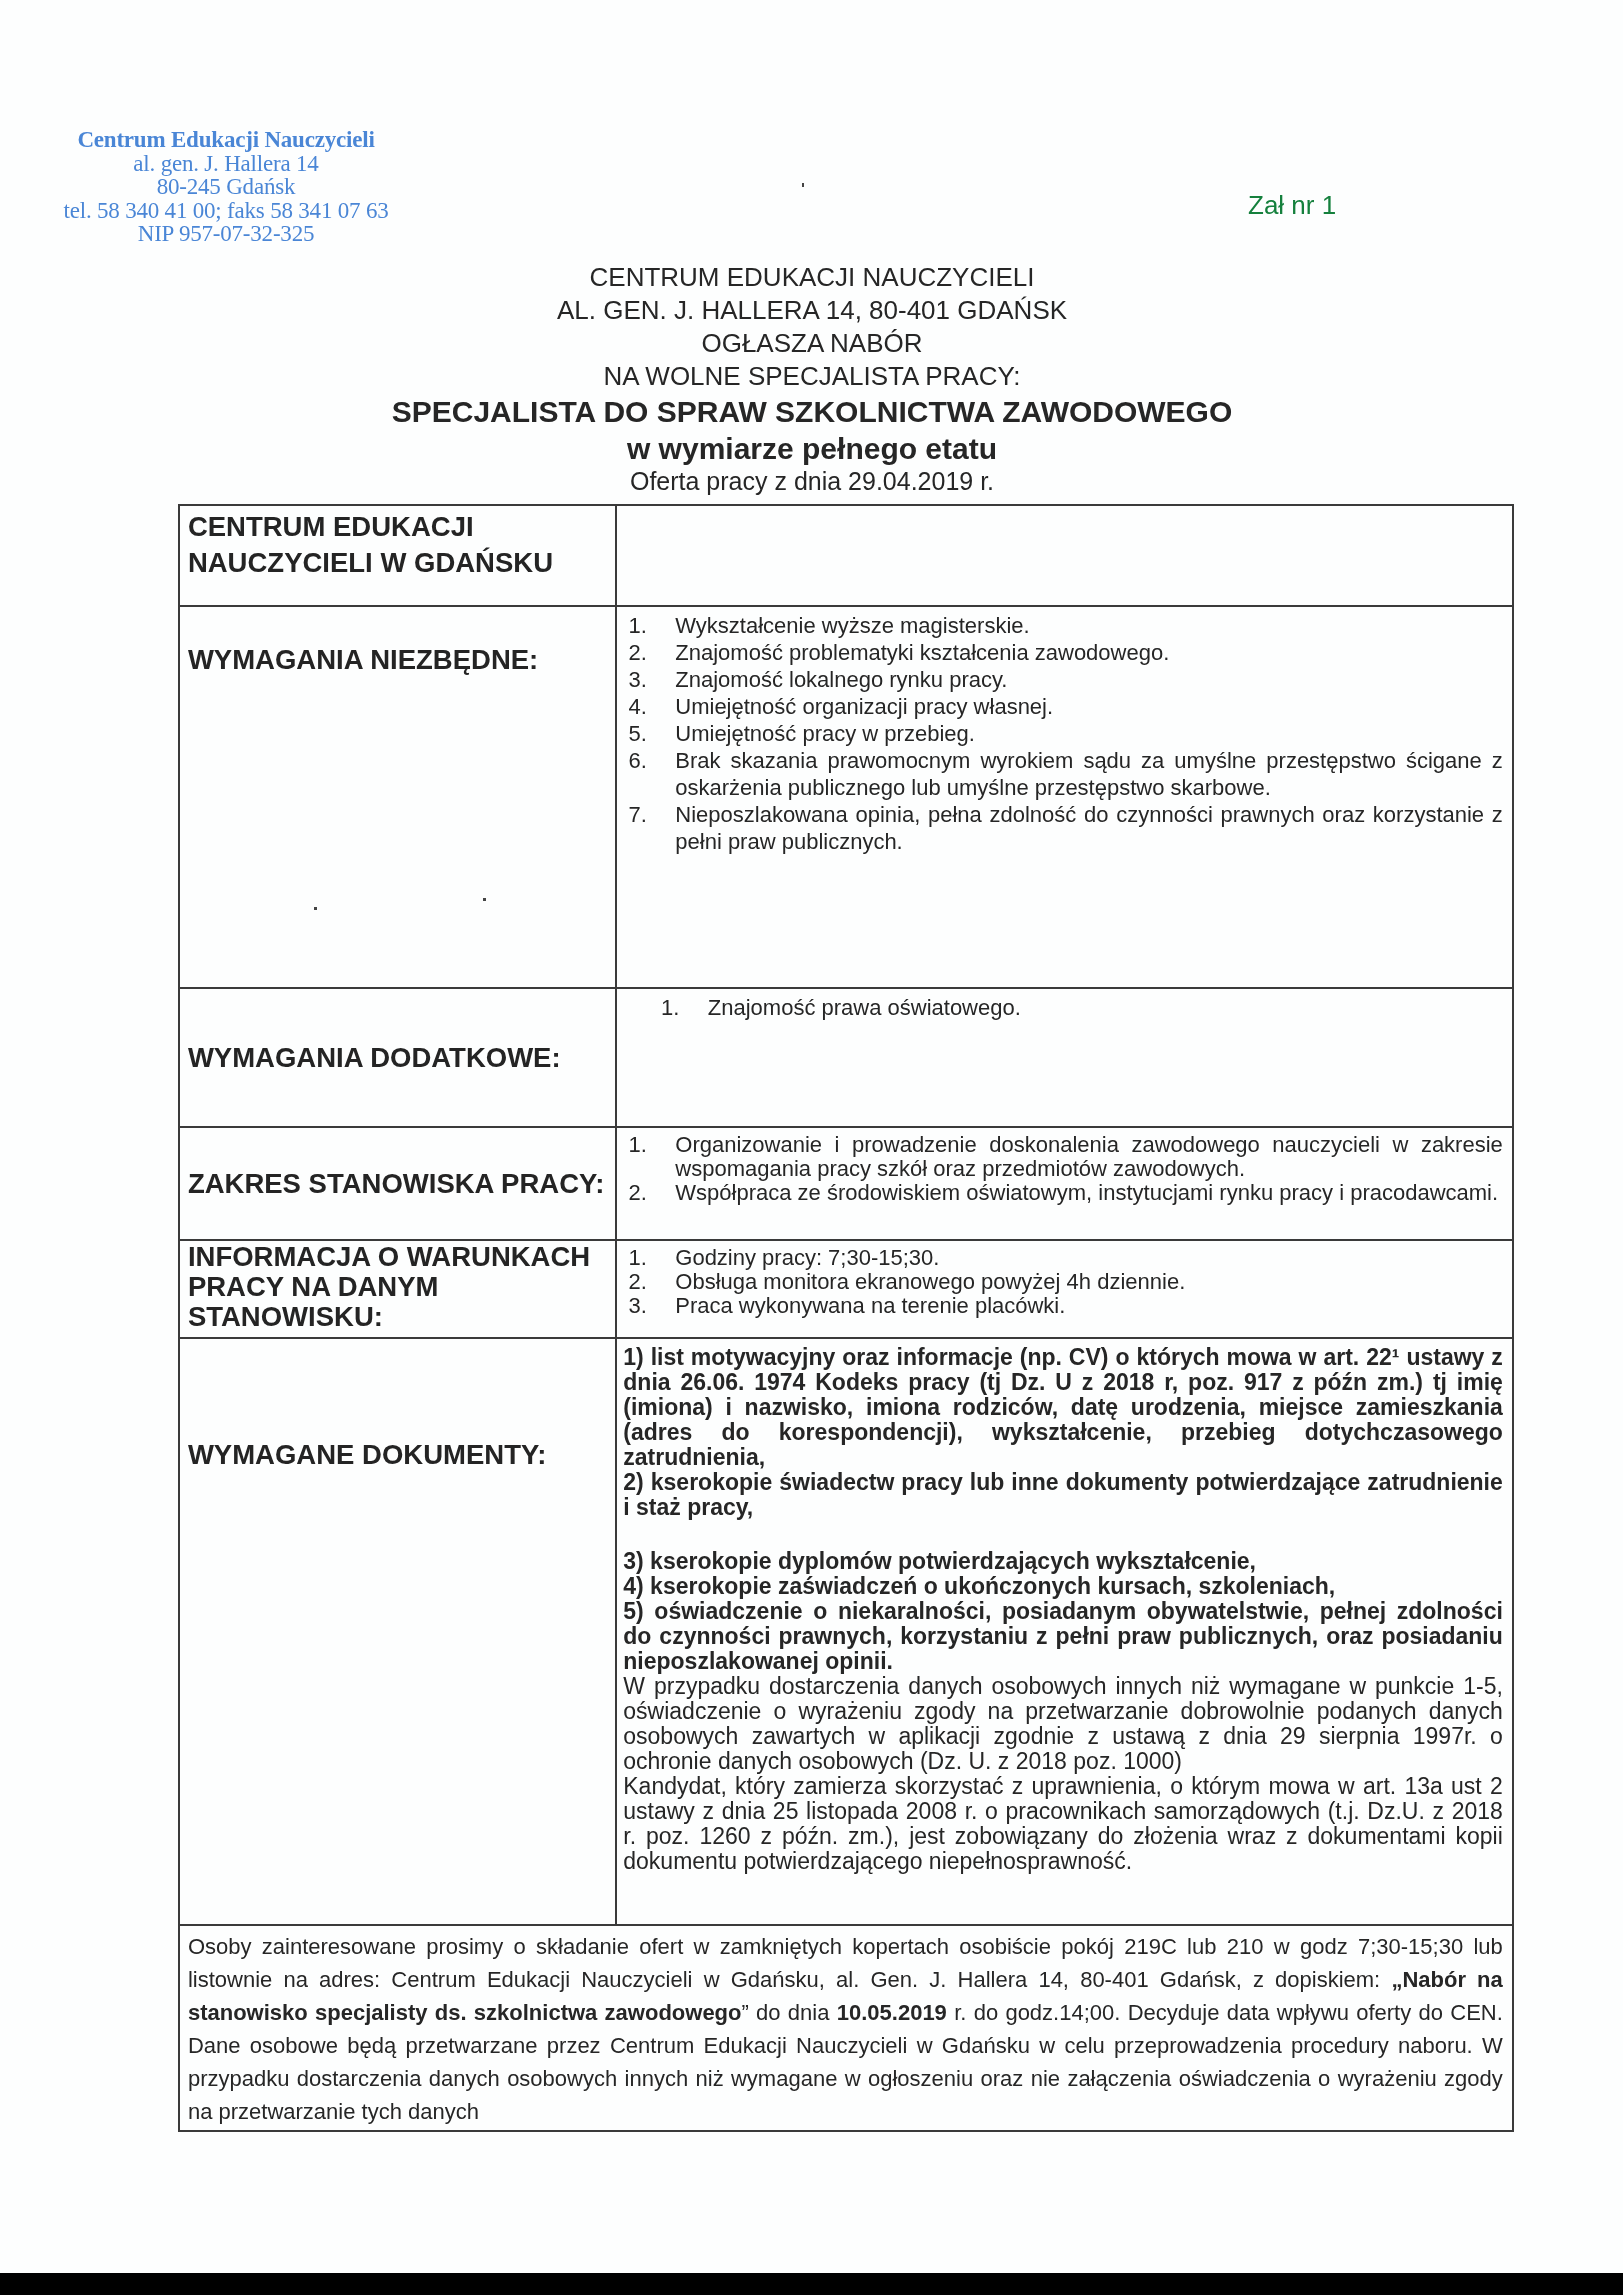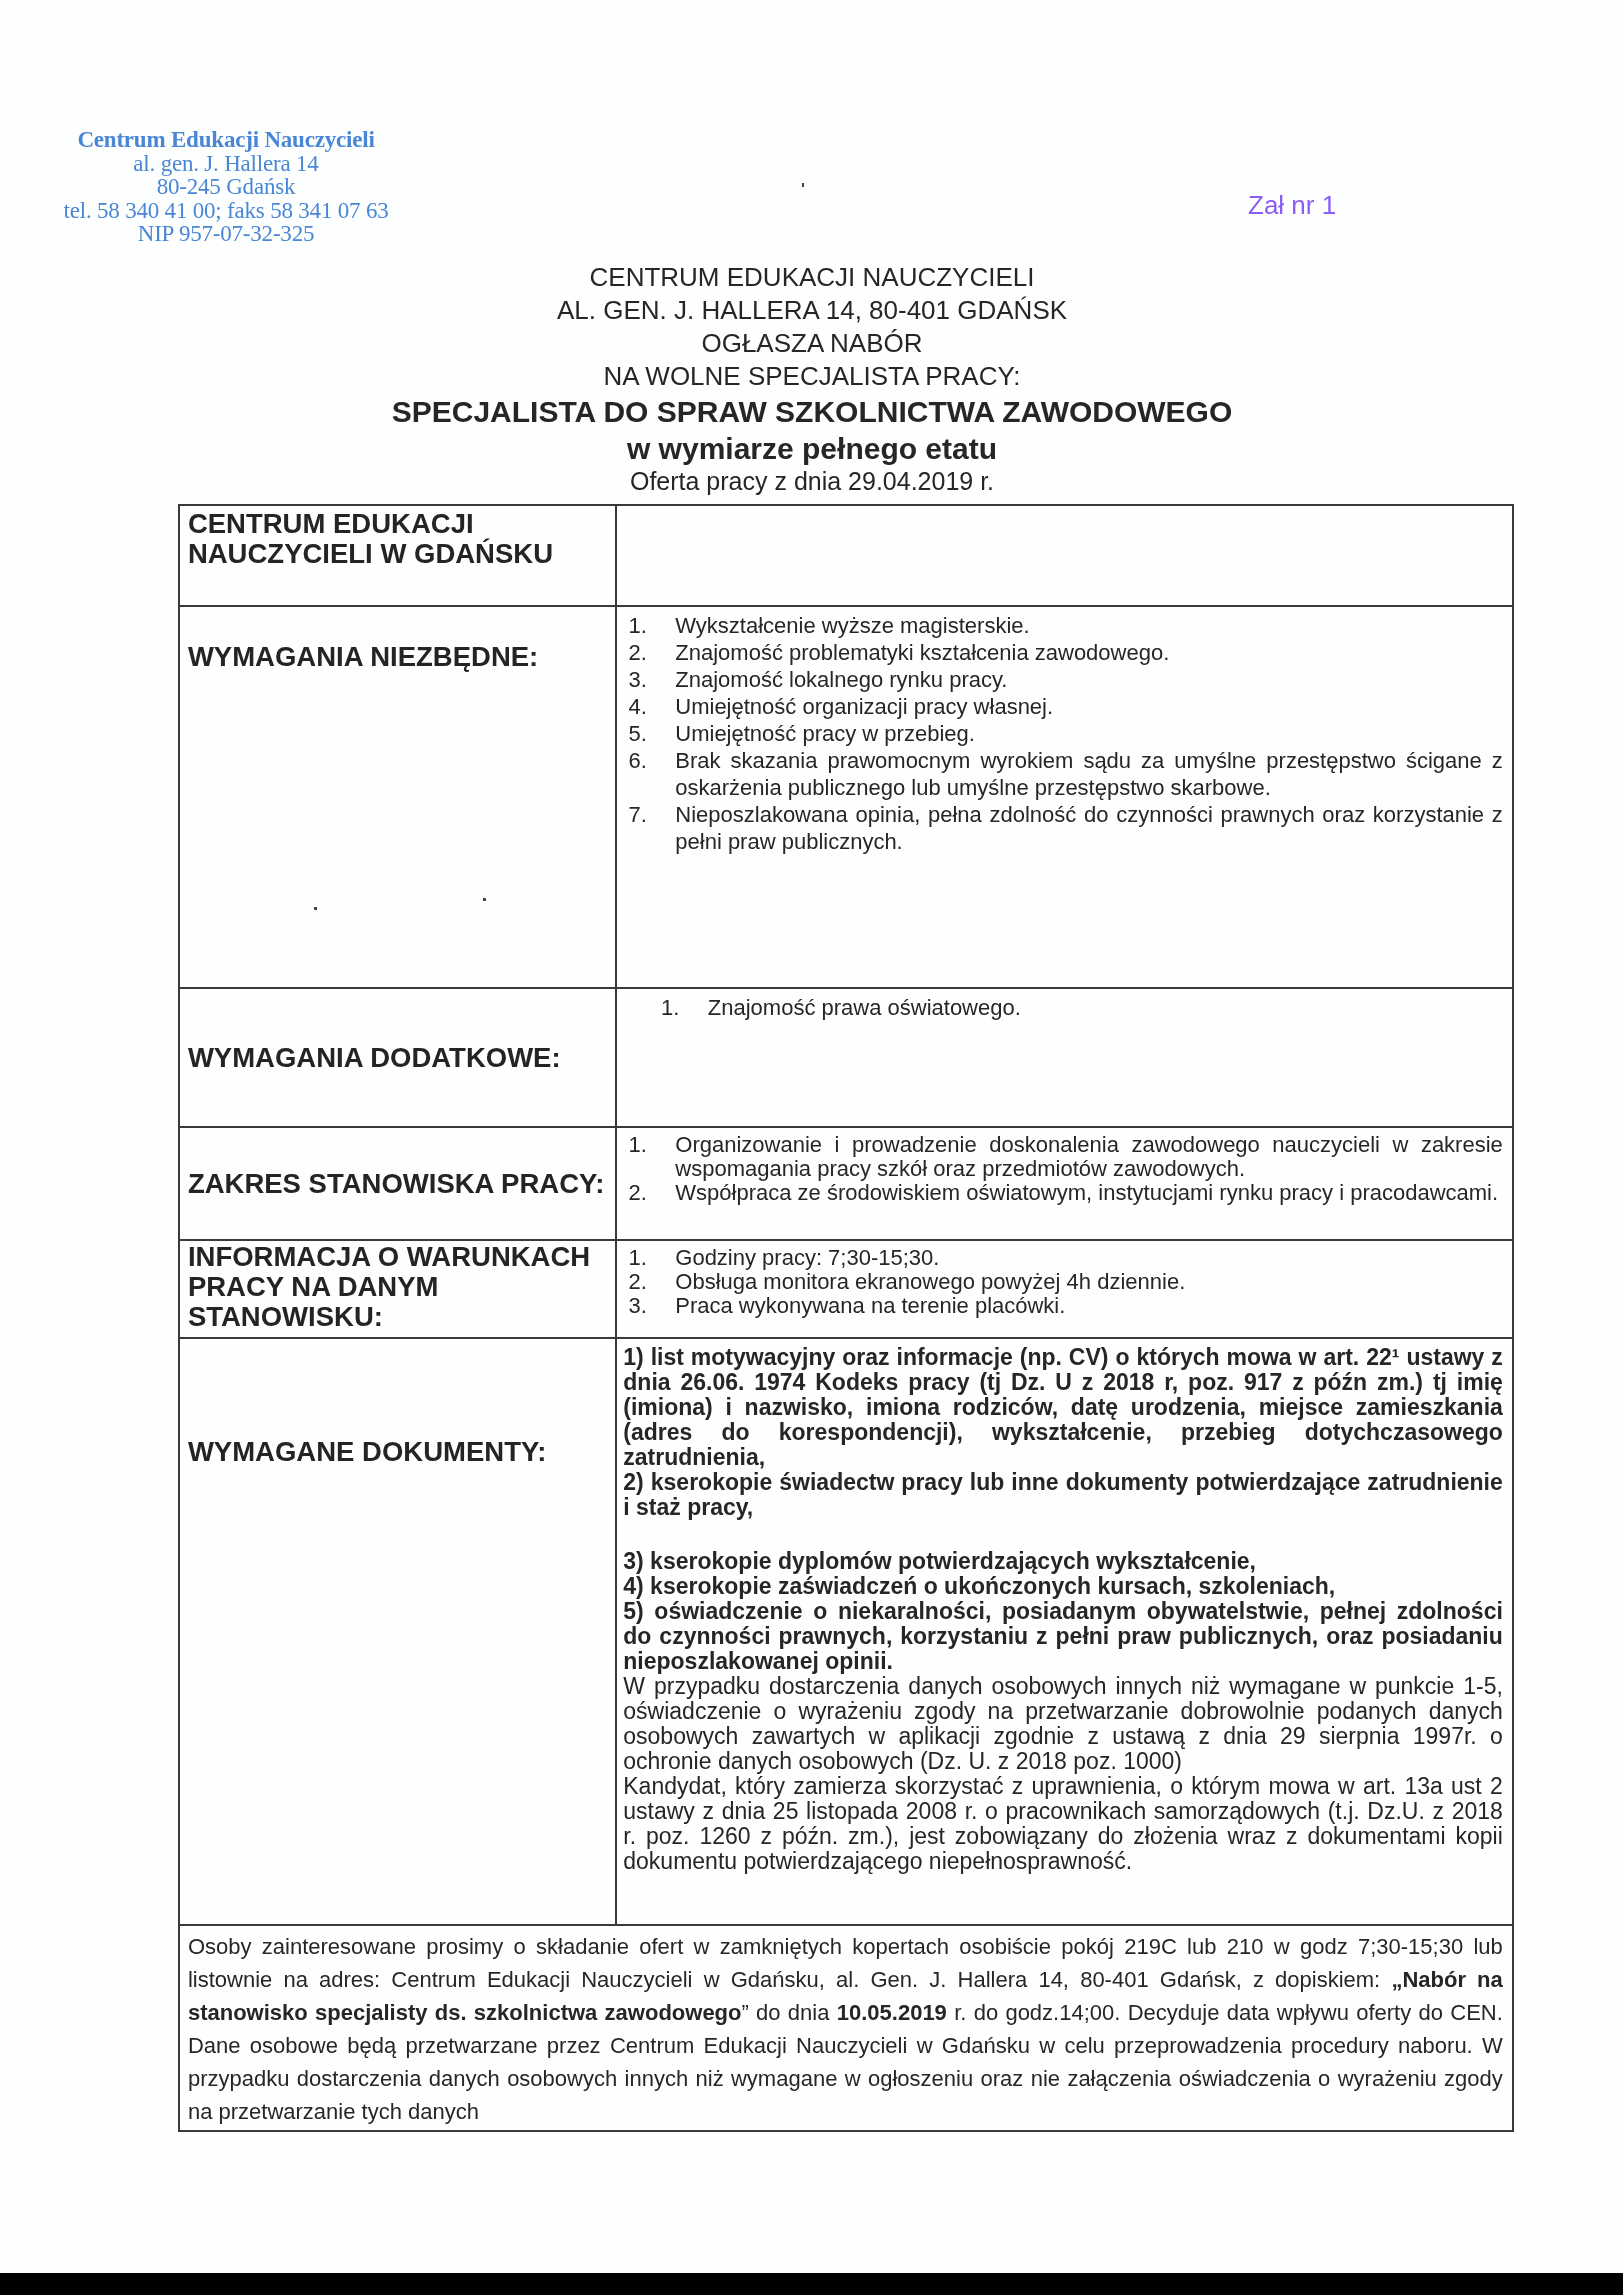--- a/index.html
+++ b/index.html
@@ -11,41 +11,41 @@
     }
     .stamp {
       position: absolute; left: 56px; top: 128px; width: 340px;
       font-family: "Liberation Serif", serif; color: #4a86d6;
       text-align: center; font-size: 23px; line-height: 23.6px;
       letter-spacing: -0.2px;
     }
     .stamp div { white-space: nowrap; }
     .zal {
       position: absolute; left: 1248px; top: 190px;
-      font-size: 26px; color: #8b5cf6;
+      font-size: 26px; color: #15803d;
     }
     .speck { position: absolute; width: 2px; height: 3.9px; background: #444; }
     .header {
       position: absolute; left: 0; width: 1624px; text-align: center;
       color: #262626;
     }
     .h-line { font-size: 26px; line-height: 33px; white-space: nowrap; }
     .h-title { font-size: 30px; font-weight: bold; line-height: 37px; white-space: nowrap; }
     .h-sub { font-size: 30px; font-weight: bold; line-height: 37px; }
     .h-date { font-size: 25px; line-height: 29px; }
 
     .tbl {
       position: absolute; left: 178px; top: 504px; width: 1336px;
       border-collapse: collapse; table-layout: fixed;
     }
     .tbl td {
       border: 2px solid #3a3a3a; vertical-align: top; padding: 0;
     }
     .label-cell {
-      width: 419px; font-weight: bold; font-size: 27.5px; line-height: 30px;
+      width: 419px; font-weight: bold; font-size: 27.5px; line-height: 36px;
       padding: 5.2px 7.9px !important; color: #242424;
     }
     .label-middle { vertical-align: middle !important; }
     .content-cell { font-size: 22px; line-height: 27px; padding: 5.2px 9.2px 2.6px 6.5px !important; }
     ol.num { margin: 0; padding: 0; list-style: none; }
     ol.num li { position: relative; padding-left: 52px; text-align: justify; }
     ol.num li .n { position: absolute; left: 5.2px; top: 0; }
     .docs { font-size: 23px; line-height: 25px; text-align: justify; }
     .docs .b { font-weight: bold; }
     .docs p { margin: 0; }

